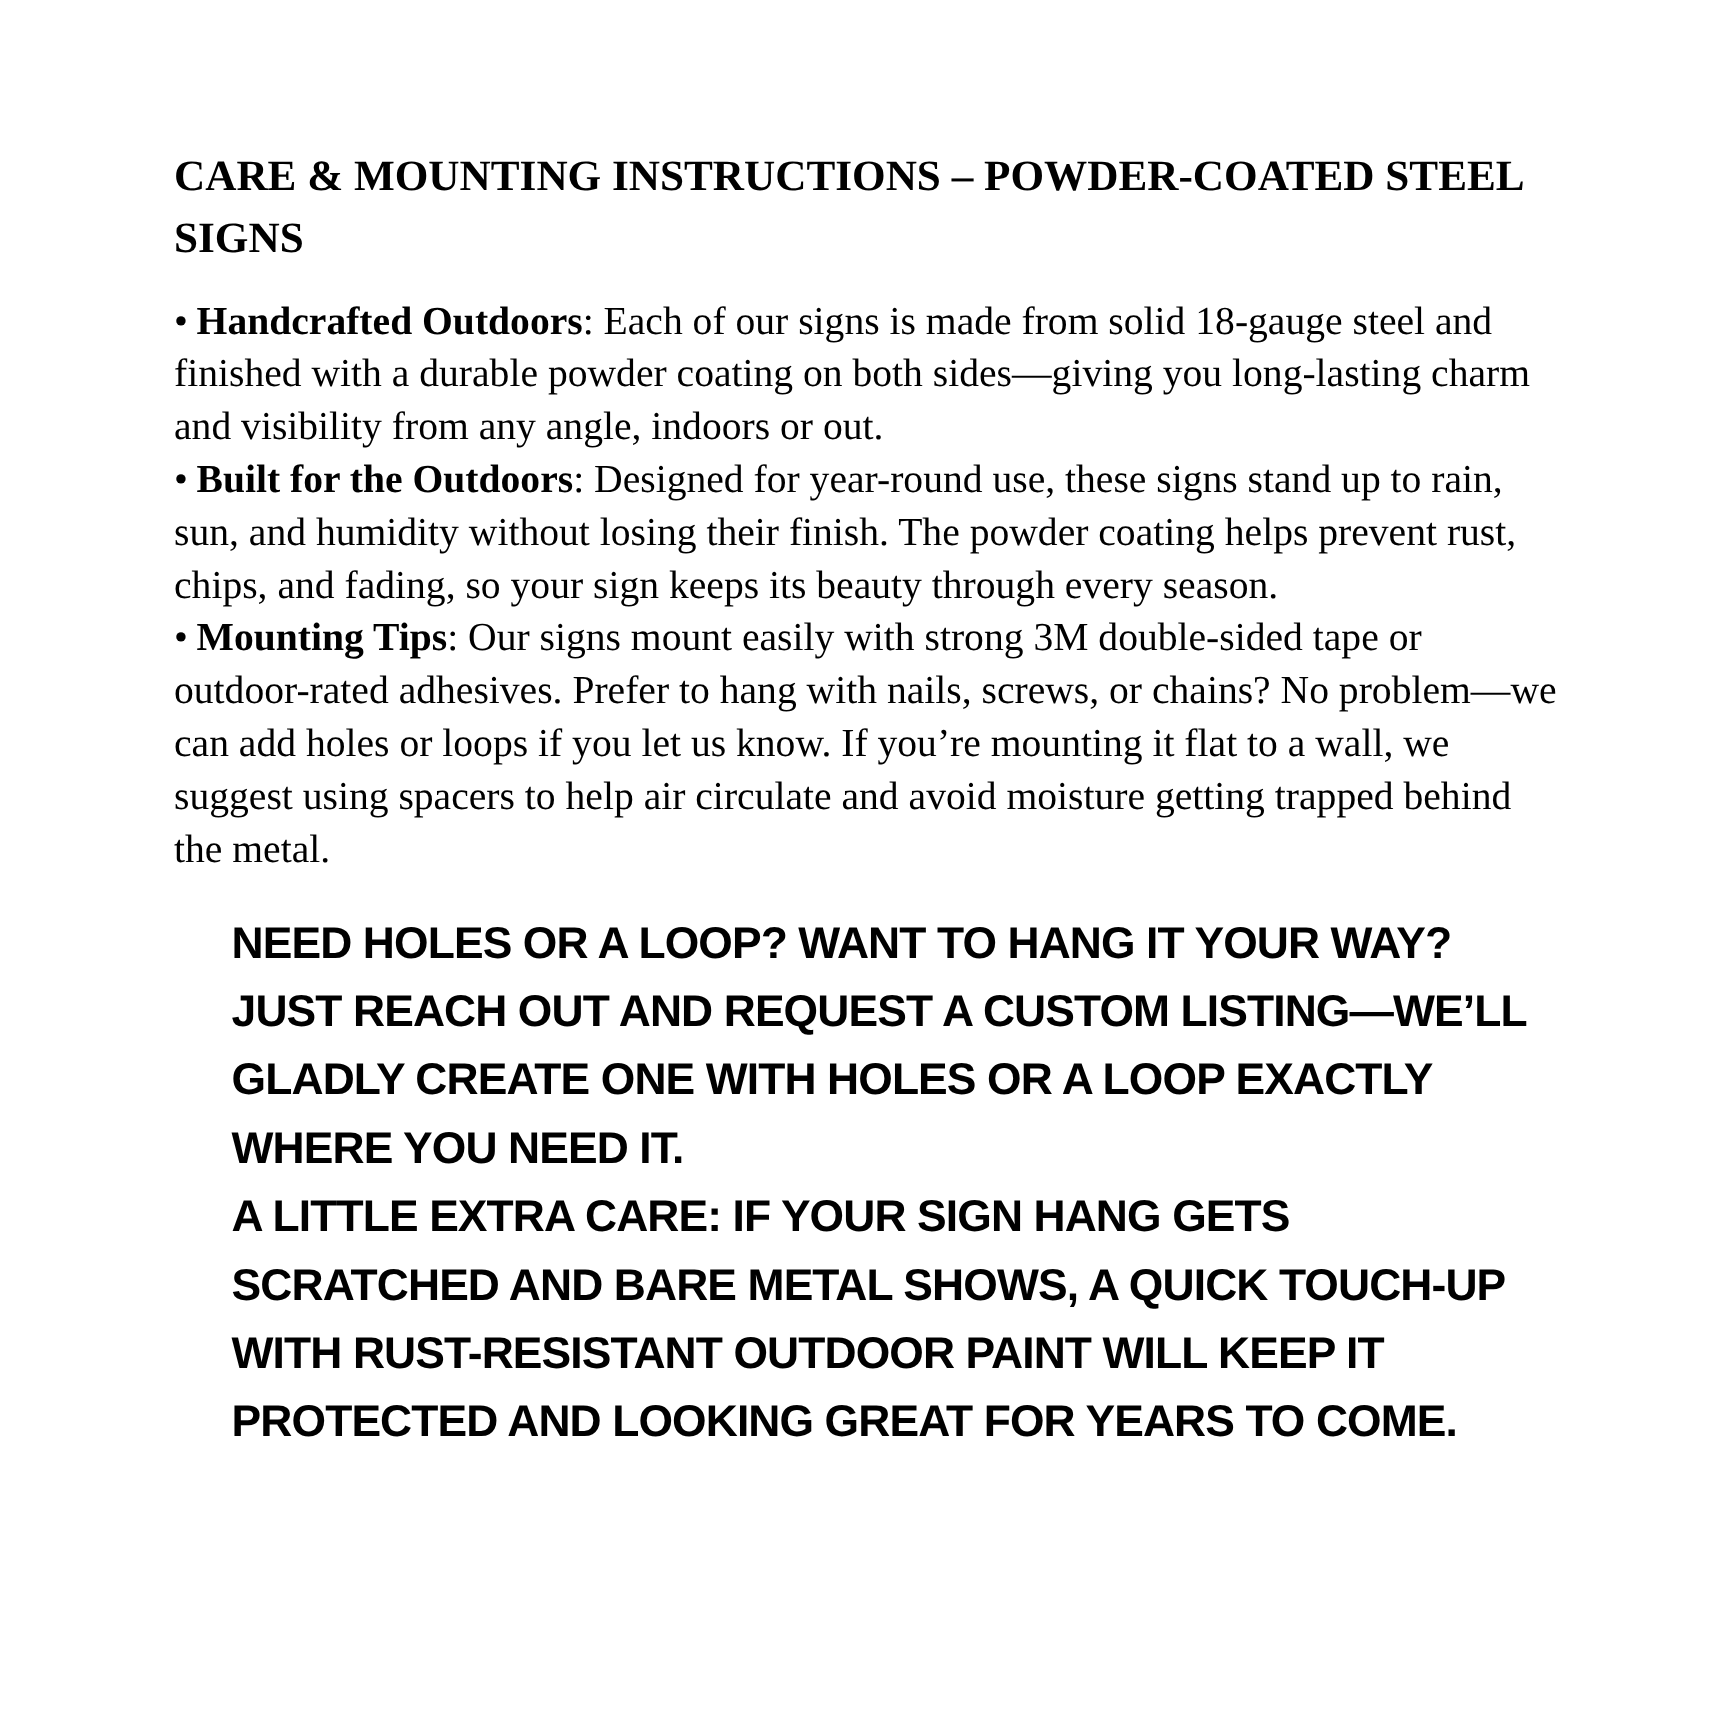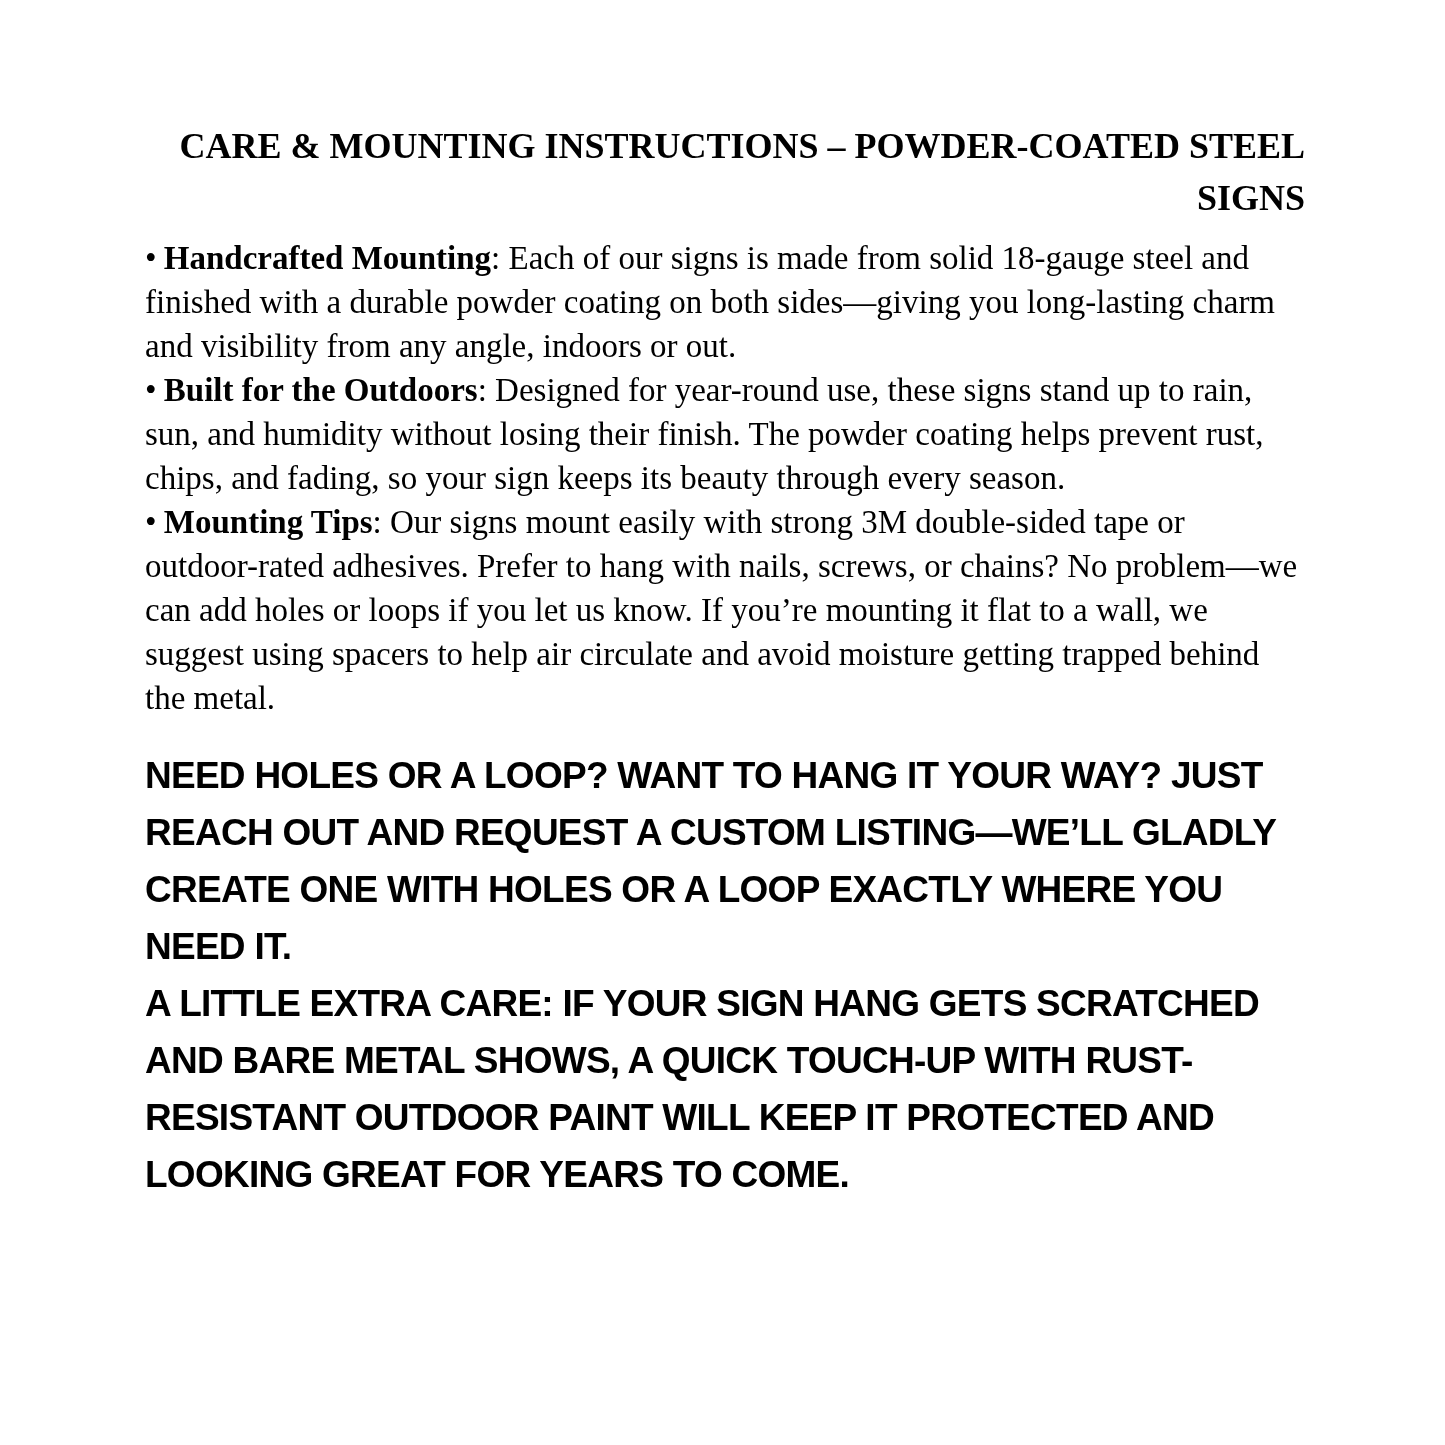--- a/index.html
+++ b/index.html
@@ -12,47 +12,46 @@
   }
   .doc {
     position: absolute;
     left: 145px;
     top: 120px;
     width: 1160px;
     color: #000000;
   }
   .title {
     font: 700 36px/52px "Liberation Serif", "DejaVu Serif", serif;
-    margin: 0 0 12px 0;
+    margin: 0 0 22px 0;
     letter-spacing: 0;
-    text-align: right;
   }
   .bullets p.bullet {
     font: 400 33px/44px "Liberation Serif", "DejaVu Serif", serif;
     margin: 0;
   }
   .bullet .marker { margin-right: 0.22em; }
   .bullet .lead { font-weight: 700; }
-  .callout { margin-top: 27px; }
+  .callout { margin-top: 27px; margin-left: 48px; }
   .callout p {
     font: 700 37px/57px "Liberation Sans", "DejaVu Sans", sans-serif;
     letter-spacing: -0.02em;
     margin: 0;
   }
 </style>
 </head>
 <body>
 
 <main class="doc">
 
   <h1 class="title">CARE &amp; MOUNTING INSTRUCTIONS – POWDER-COATED STEEL SIGNS</h1>
 
   <section class="bullets">
 
-    <p class="bullet"><span class="marker">•</span><b class="lead">Handcrafted Mounting</b><span>: </span><span>Each of our signs is made from solid 18-gauge steel and finished with a durable powder coating on both sides—giving you long-lasting charm and visibility from any angle, indoors or out.</span></p>
+    <p class="bullet"><span class="marker">•</span><b class="lead">Handcrafted Outdoors</b><span>: </span><span>Each of our signs is made from solid 18-gauge steel and finished with a durable powder coating on both sides—giving you long-lasting charm and visibility from any angle, indoors or out.</span></p>
 
     <p class="bullet"><span class="marker">•</span><b class="lead">Built for the Outdoors</b><span>: </span><span>Designed for year-round use, these signs stand up to rain, sun, and humidity without losing their finish. The powder coating helps prevent rust, chips, and fading, so your sign keeps its beauty through every season.</span></p>
 
 
     <p class="bullet"><span class="marker">•</span><b class="lead">Mounting Tips</b><span>: </span><span>Our signs mount easily with strong 3M double-sided tape or outdoor-rated adhesives. Prefer to hang with nails, screws, or chains? No problem—we can add holes or loops if you let us know. If you’re mounting it flat to a wall, we suggest using spacers to help air circulate and avoid moisture getting trapped behind the metal.</span></p>
 
   </section>
 
   <section class="callout">
     <p>NEED HOLES OR A LOOP? WANT TO HANG IT YOUR WAY? JUST REACH OUT AND REQUEST A CUSTOM LISTING—WE’LL GLADLY CREATE ONE WITH HOLES OR A LOOP EXACTLY WHERE YOU NEED IT.</p>

